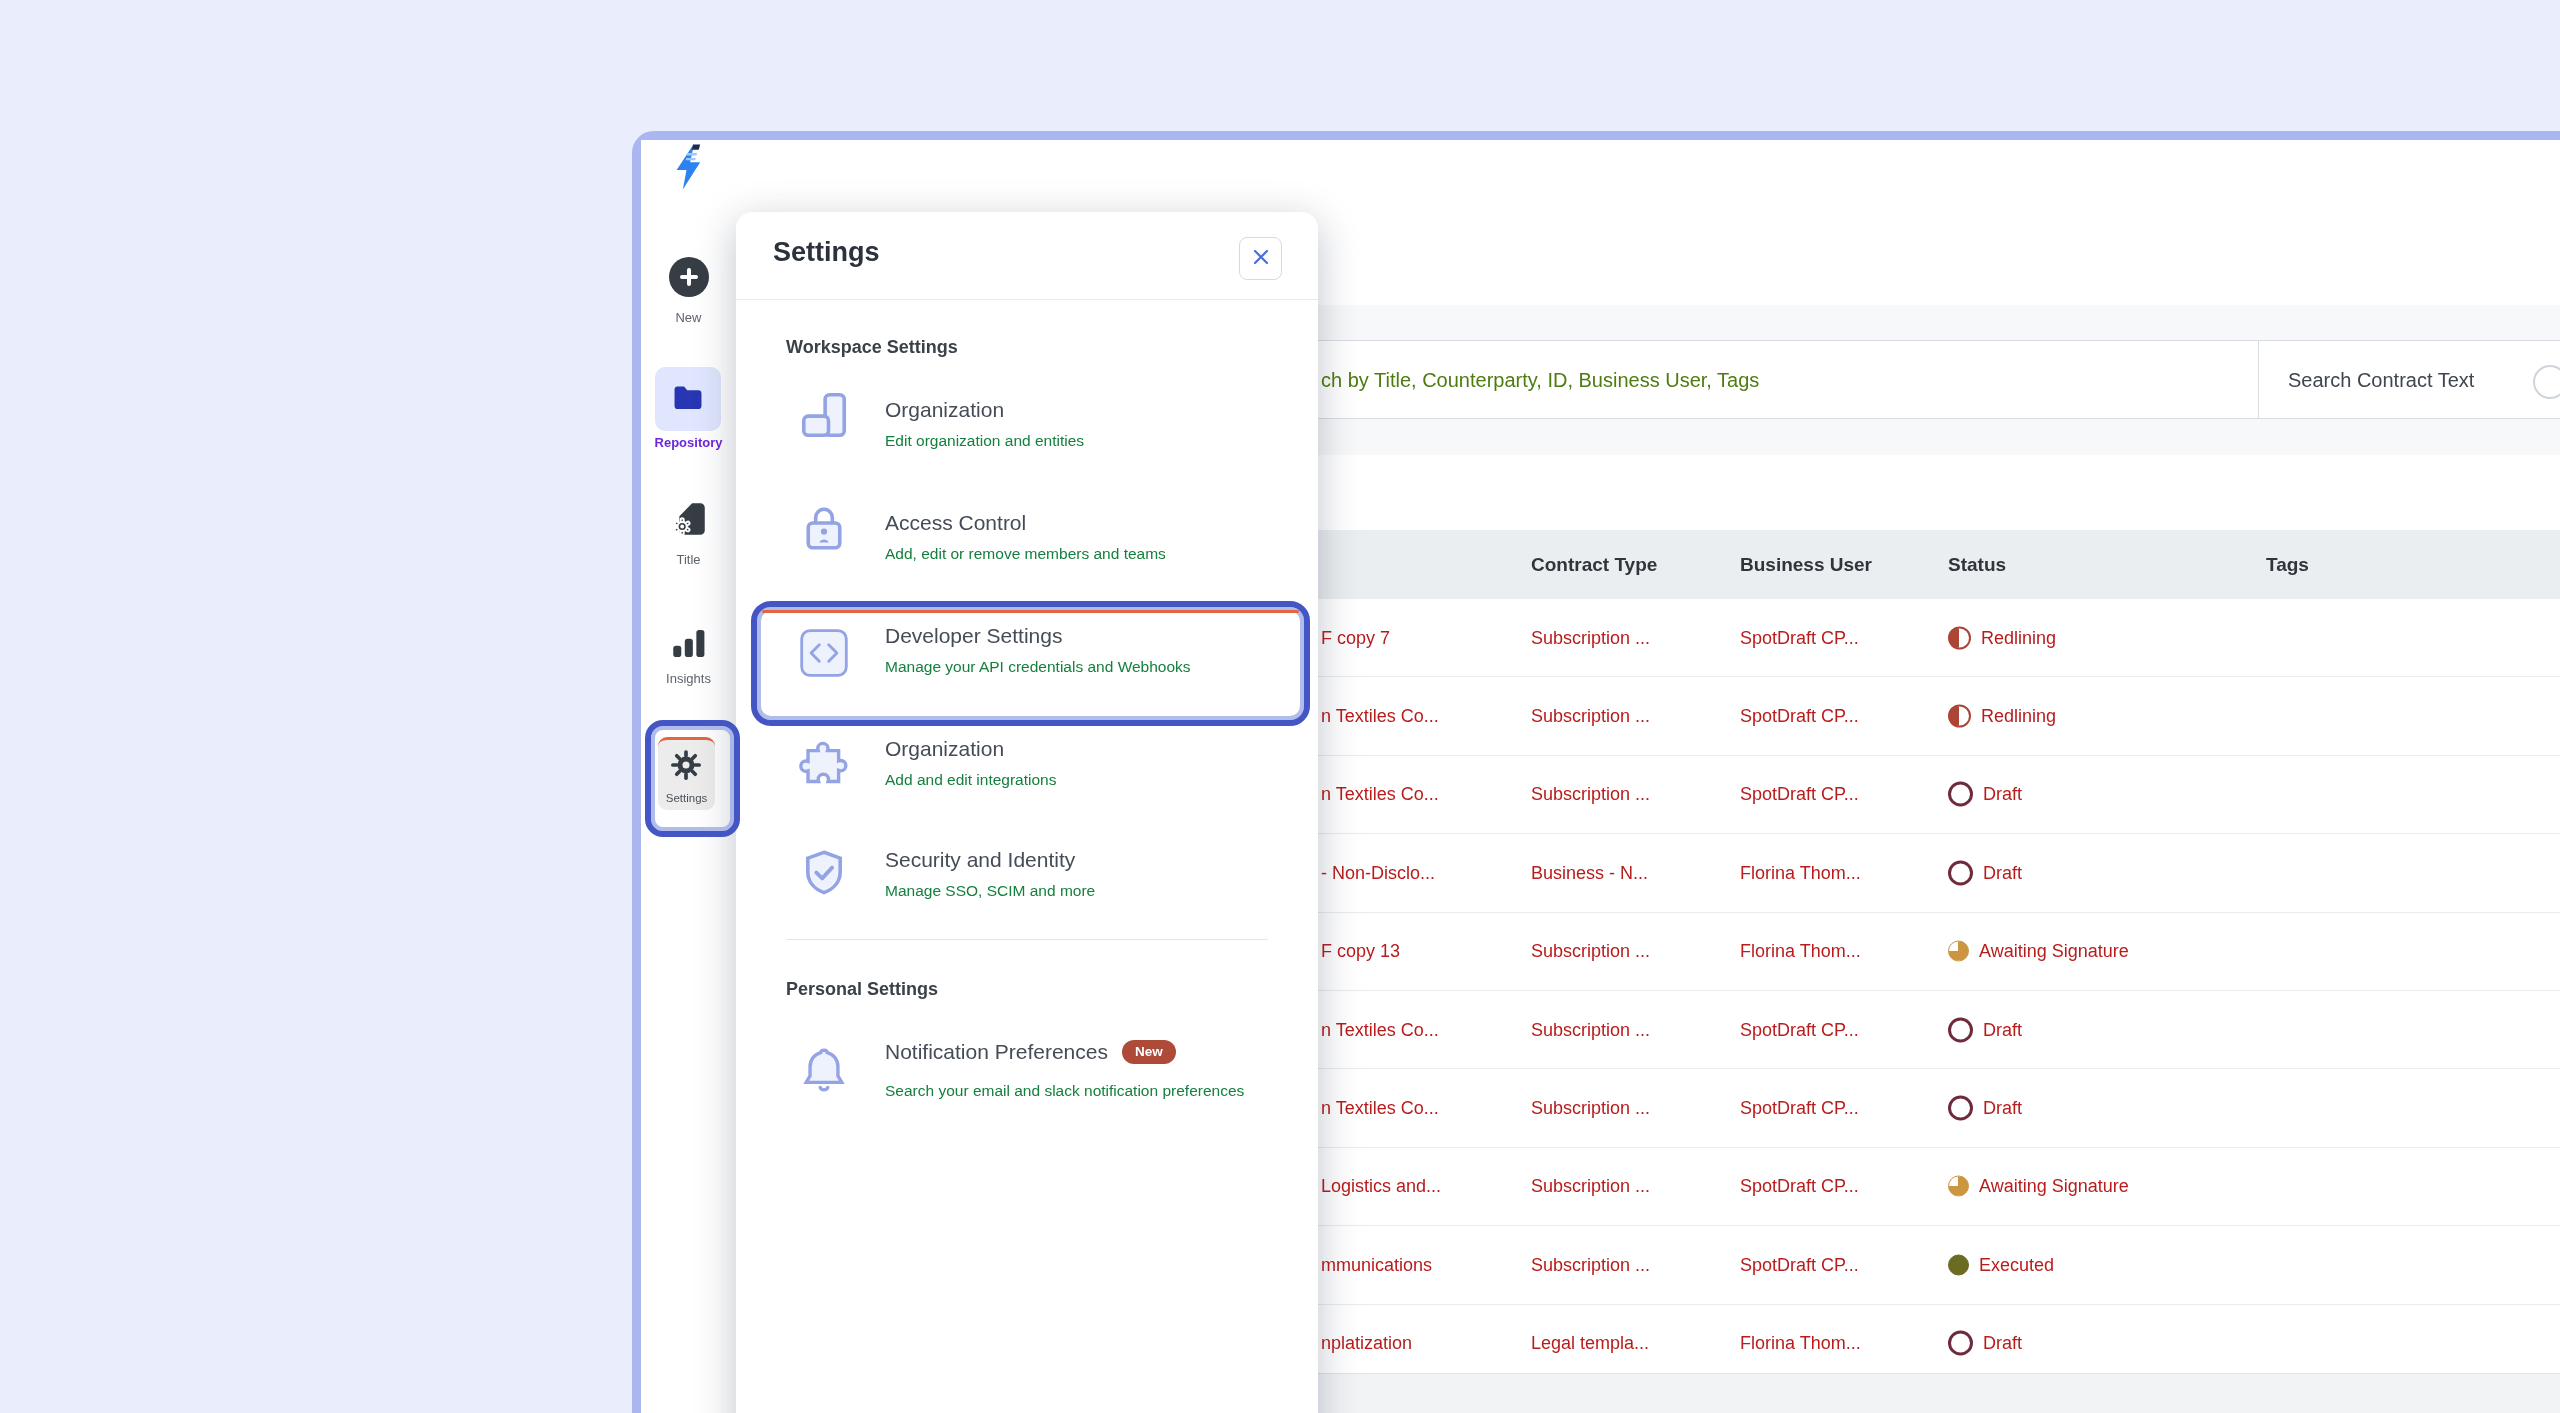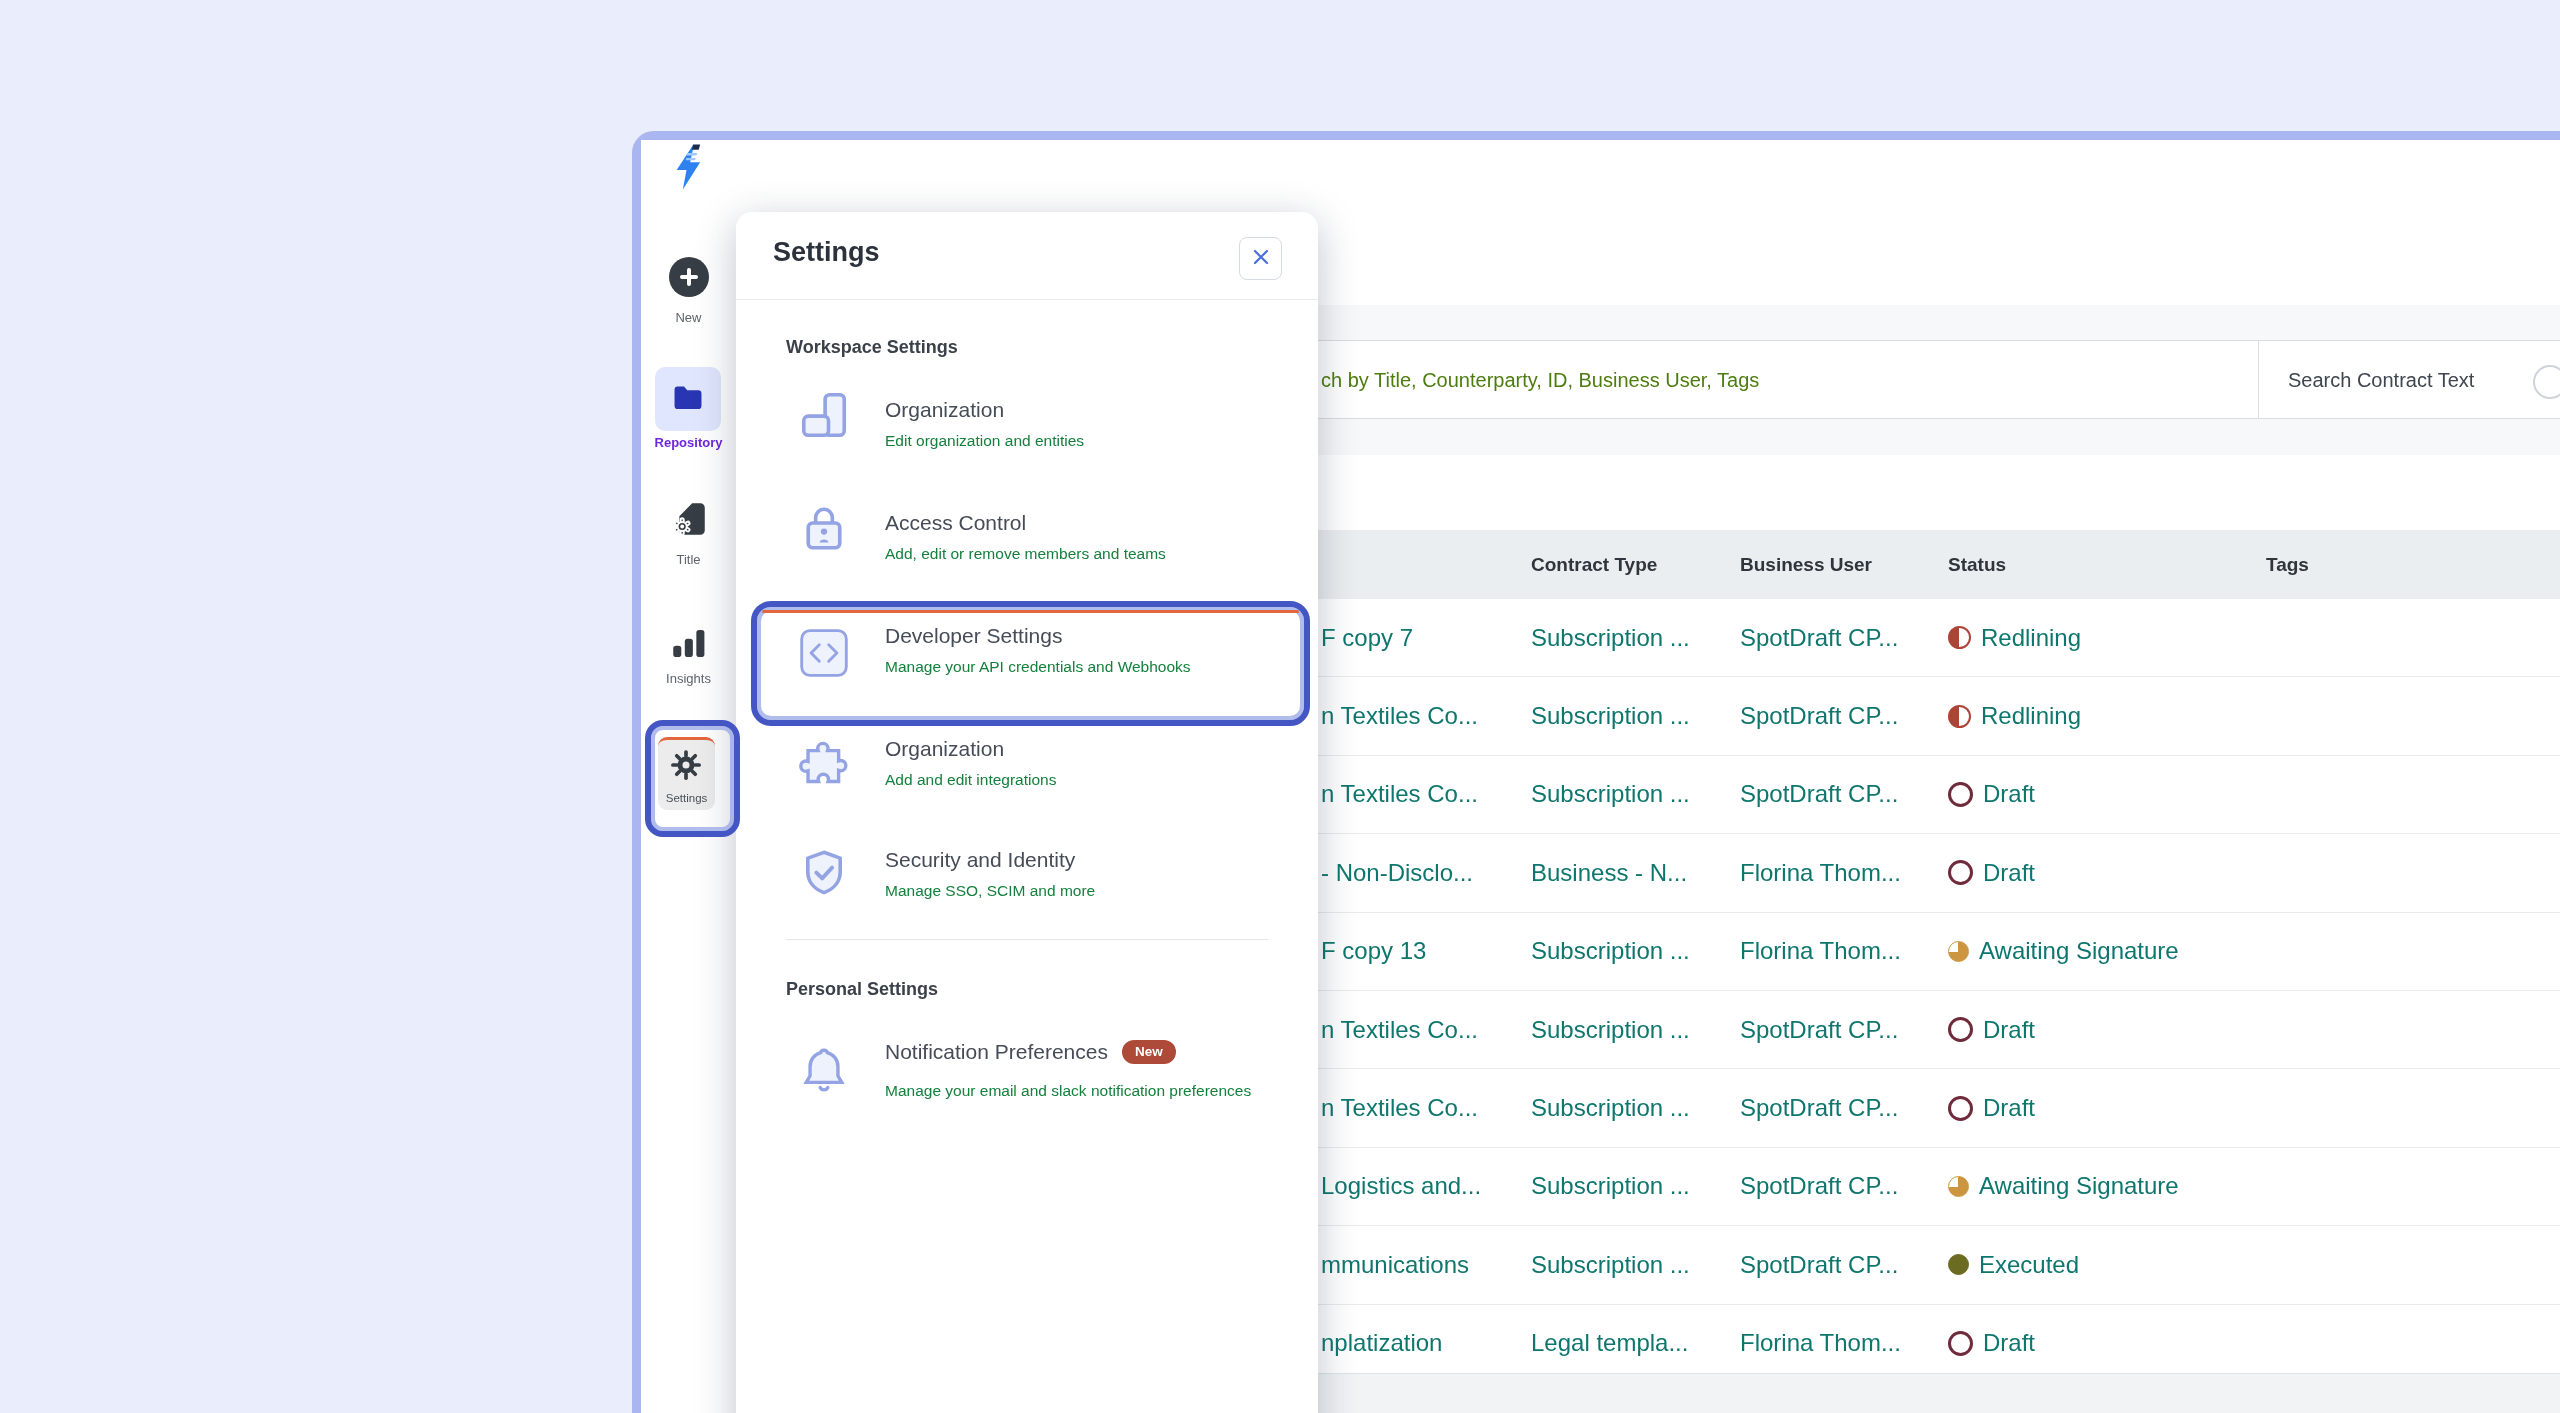--- a/index.html
+++ b/index.html
@@ -39,21 +39,21 @@
   .search-row{position:absolute;left:0;right:0;top:35px;height:77px;background:#fff;border-top:1px solid #d9dde2;border-bottom:1px solid #d9dde2}
   .search-ph{position:absolute;left:585px;top:50%;transform:translateY(-50%);font-size:20px;color:#4d7c0f;white-space:nowrap}
   .search-vdiv{position:absolute;left:1522px;top:0;bottom:0;width:1px;background:#d9dde2}
   .sct-label{position:absolute;left:1552px;top:50%;transform:translateY(-50%);font-size:20px;color:#3f464f;white-space:nowrap}
   .info-circle{position:absolute;left:1797px;top:24px;width:30px;height:30px;border:2px solid #ced4da;border-radius:50%}
   
   .t-header{position:absolute;left:0;right:0;top:390px;height:69px;background:#ebeef0;border-bottom:1px solid #dfe3e6}
   .t-h{position:absolute;top:50%;transform:translateY(-50%);font-size:19px;font-weight:bold;color:#2f353c;white-space:nowrap}
   .t-rows{position:absolute;left:0;right:0;top:459px}
   .t-row{position:relative;height:77.4px;border-bottom:1px solid #e9ebee;background:#fff}
-  .cell{position:absolute;top:50%;transform:translateY(-50%);font-size:24px;color:#0f766e;white-space:nowrap}
+  .cell{position:absolute;top:50%;transform:translateY(-50%);font-size:18px;color:#b91c1c;white-space:nowrap}
   .c-title{left:585px}.c-type{left:795px}.c-user{left:1004px}
   .c-status{left:1212px;display:flex;align-items:center;gap:10px}
   .c-tags{left:1530px}
   .dot{width:19px;height:19px;border-radius:50%;display:inline-block;flex:0 0 auto}
   .dot[data-status="redlining"]{border:2.5px solid #ad4536;background:linear-gradient(to right,#ad4536 50%,#fff 50%)}
   .dot[data-status="draft"]{border:3px solid #6f2b3c;background:#fff}
   .dot[data-status="awaiting"]{background:conic-gradient(#cc953f 0 270deg,#fff 270deg 360deg);border:1px solid #cc953f}
   .dot[data-status="executed"]{background:#6b6b21;border:1px solid #6b6b21}
   .t-footer{position:absolute;left:0;right:0;top:1233px;bottom:0;background:#f1f3f5;border-top:1px solid #e0e4e7}
   
@@ -372,17 +372,17 @@
     <div class="m-icon" style="top:828px">
       <svg width="54" height="60" viewBox="0 0 24 24">
         <path d="M12 3.2c.9 0 1.4.5 1.5 1.1A6.3 6.3 0 0 1 18.2 10.5v4.1l1.7 2.9H4.1l1.7-2.9v-4.1A6.3 6.3 0 0 1 10.5 4.3c.1-.6.6-1.1 1.5-1.1Z" fill="#eef2fd" stroke="#93a3e3" stroke-width="1.5"></path>
         <path d="M10.3 19.8a1.9 1.9 0 0 0 3.4 0" fill="none" stroke="#93a3e3" stroke-width="1.5" stroke-linecap="round"></path>
       </svg>
     </div>
     <div class="m-title title-row" style="top:828px">
       <span>Notification Preferences</span>
       <span class="badge">New</span>
     </div>
-    <div class="m-sub m-sub-wrap" style="top:864px">Manage your email and slack notification preferences</div>
+    <div class="m-sub m-sub-wrap" style="top:864px">Search your email and slack notification preferences</div>
   </div>
 </div>
 
 <div class="ring ring-sidebar"></div>
 
 </body></html>

